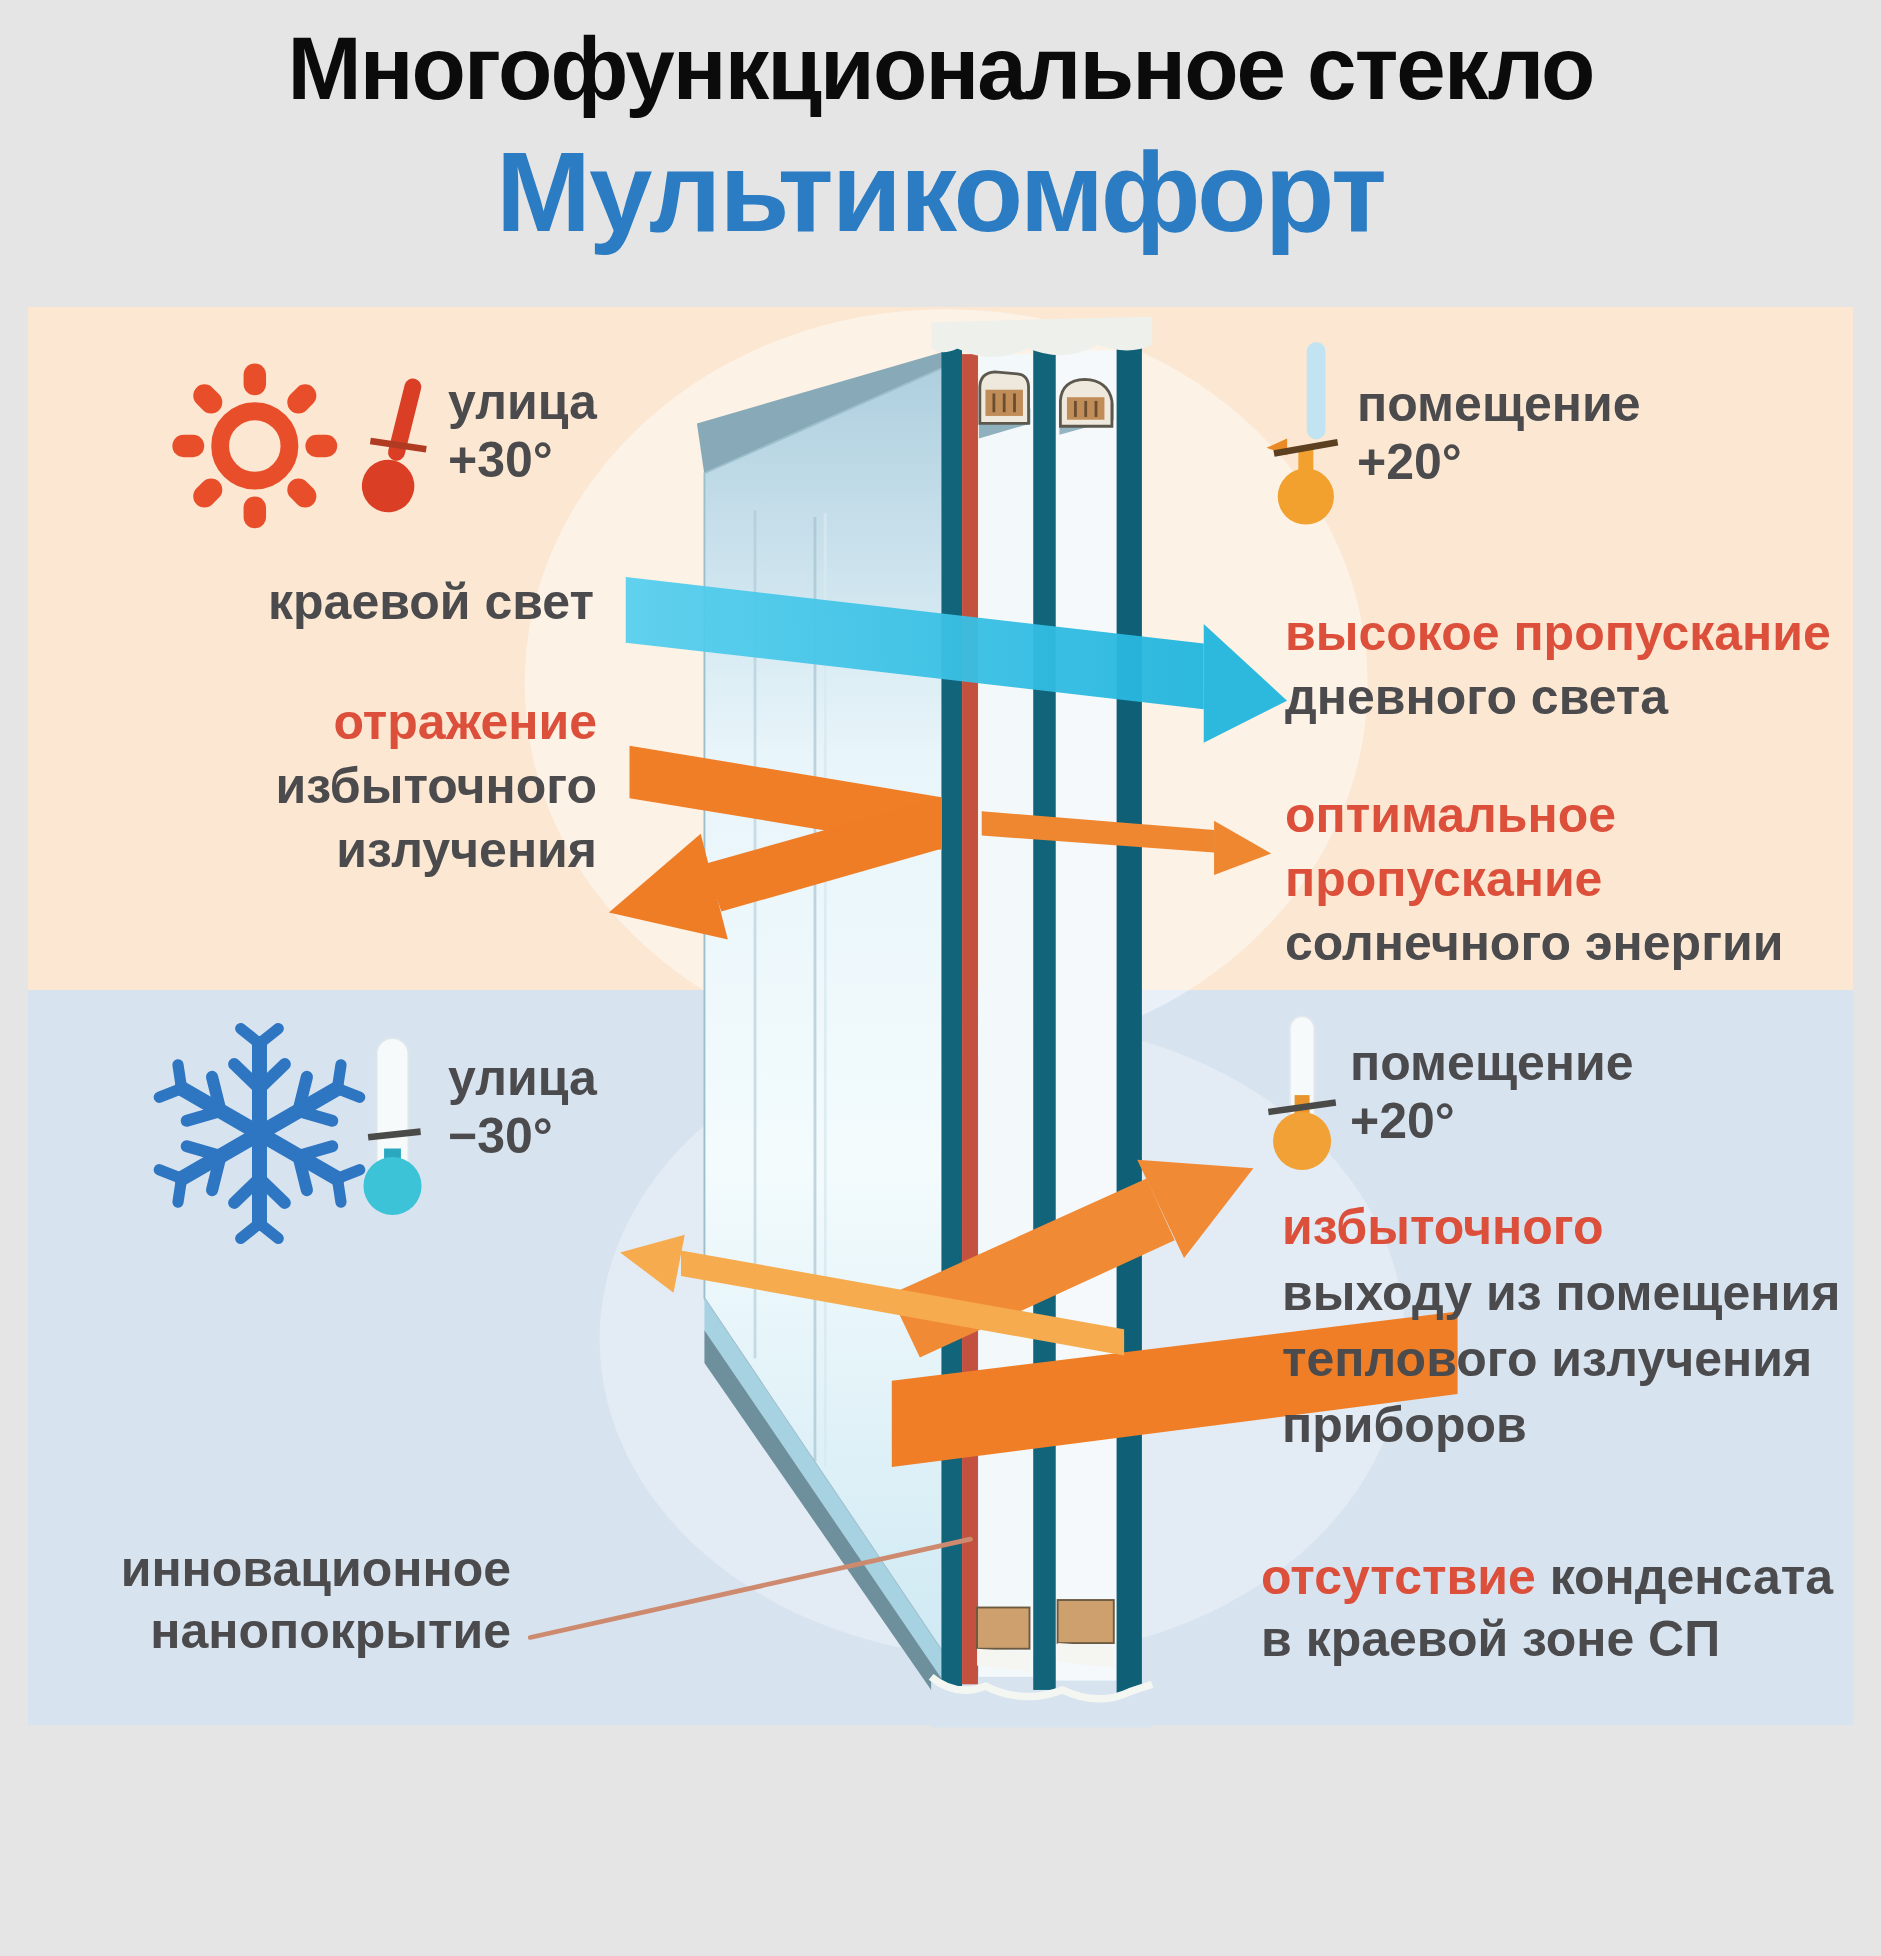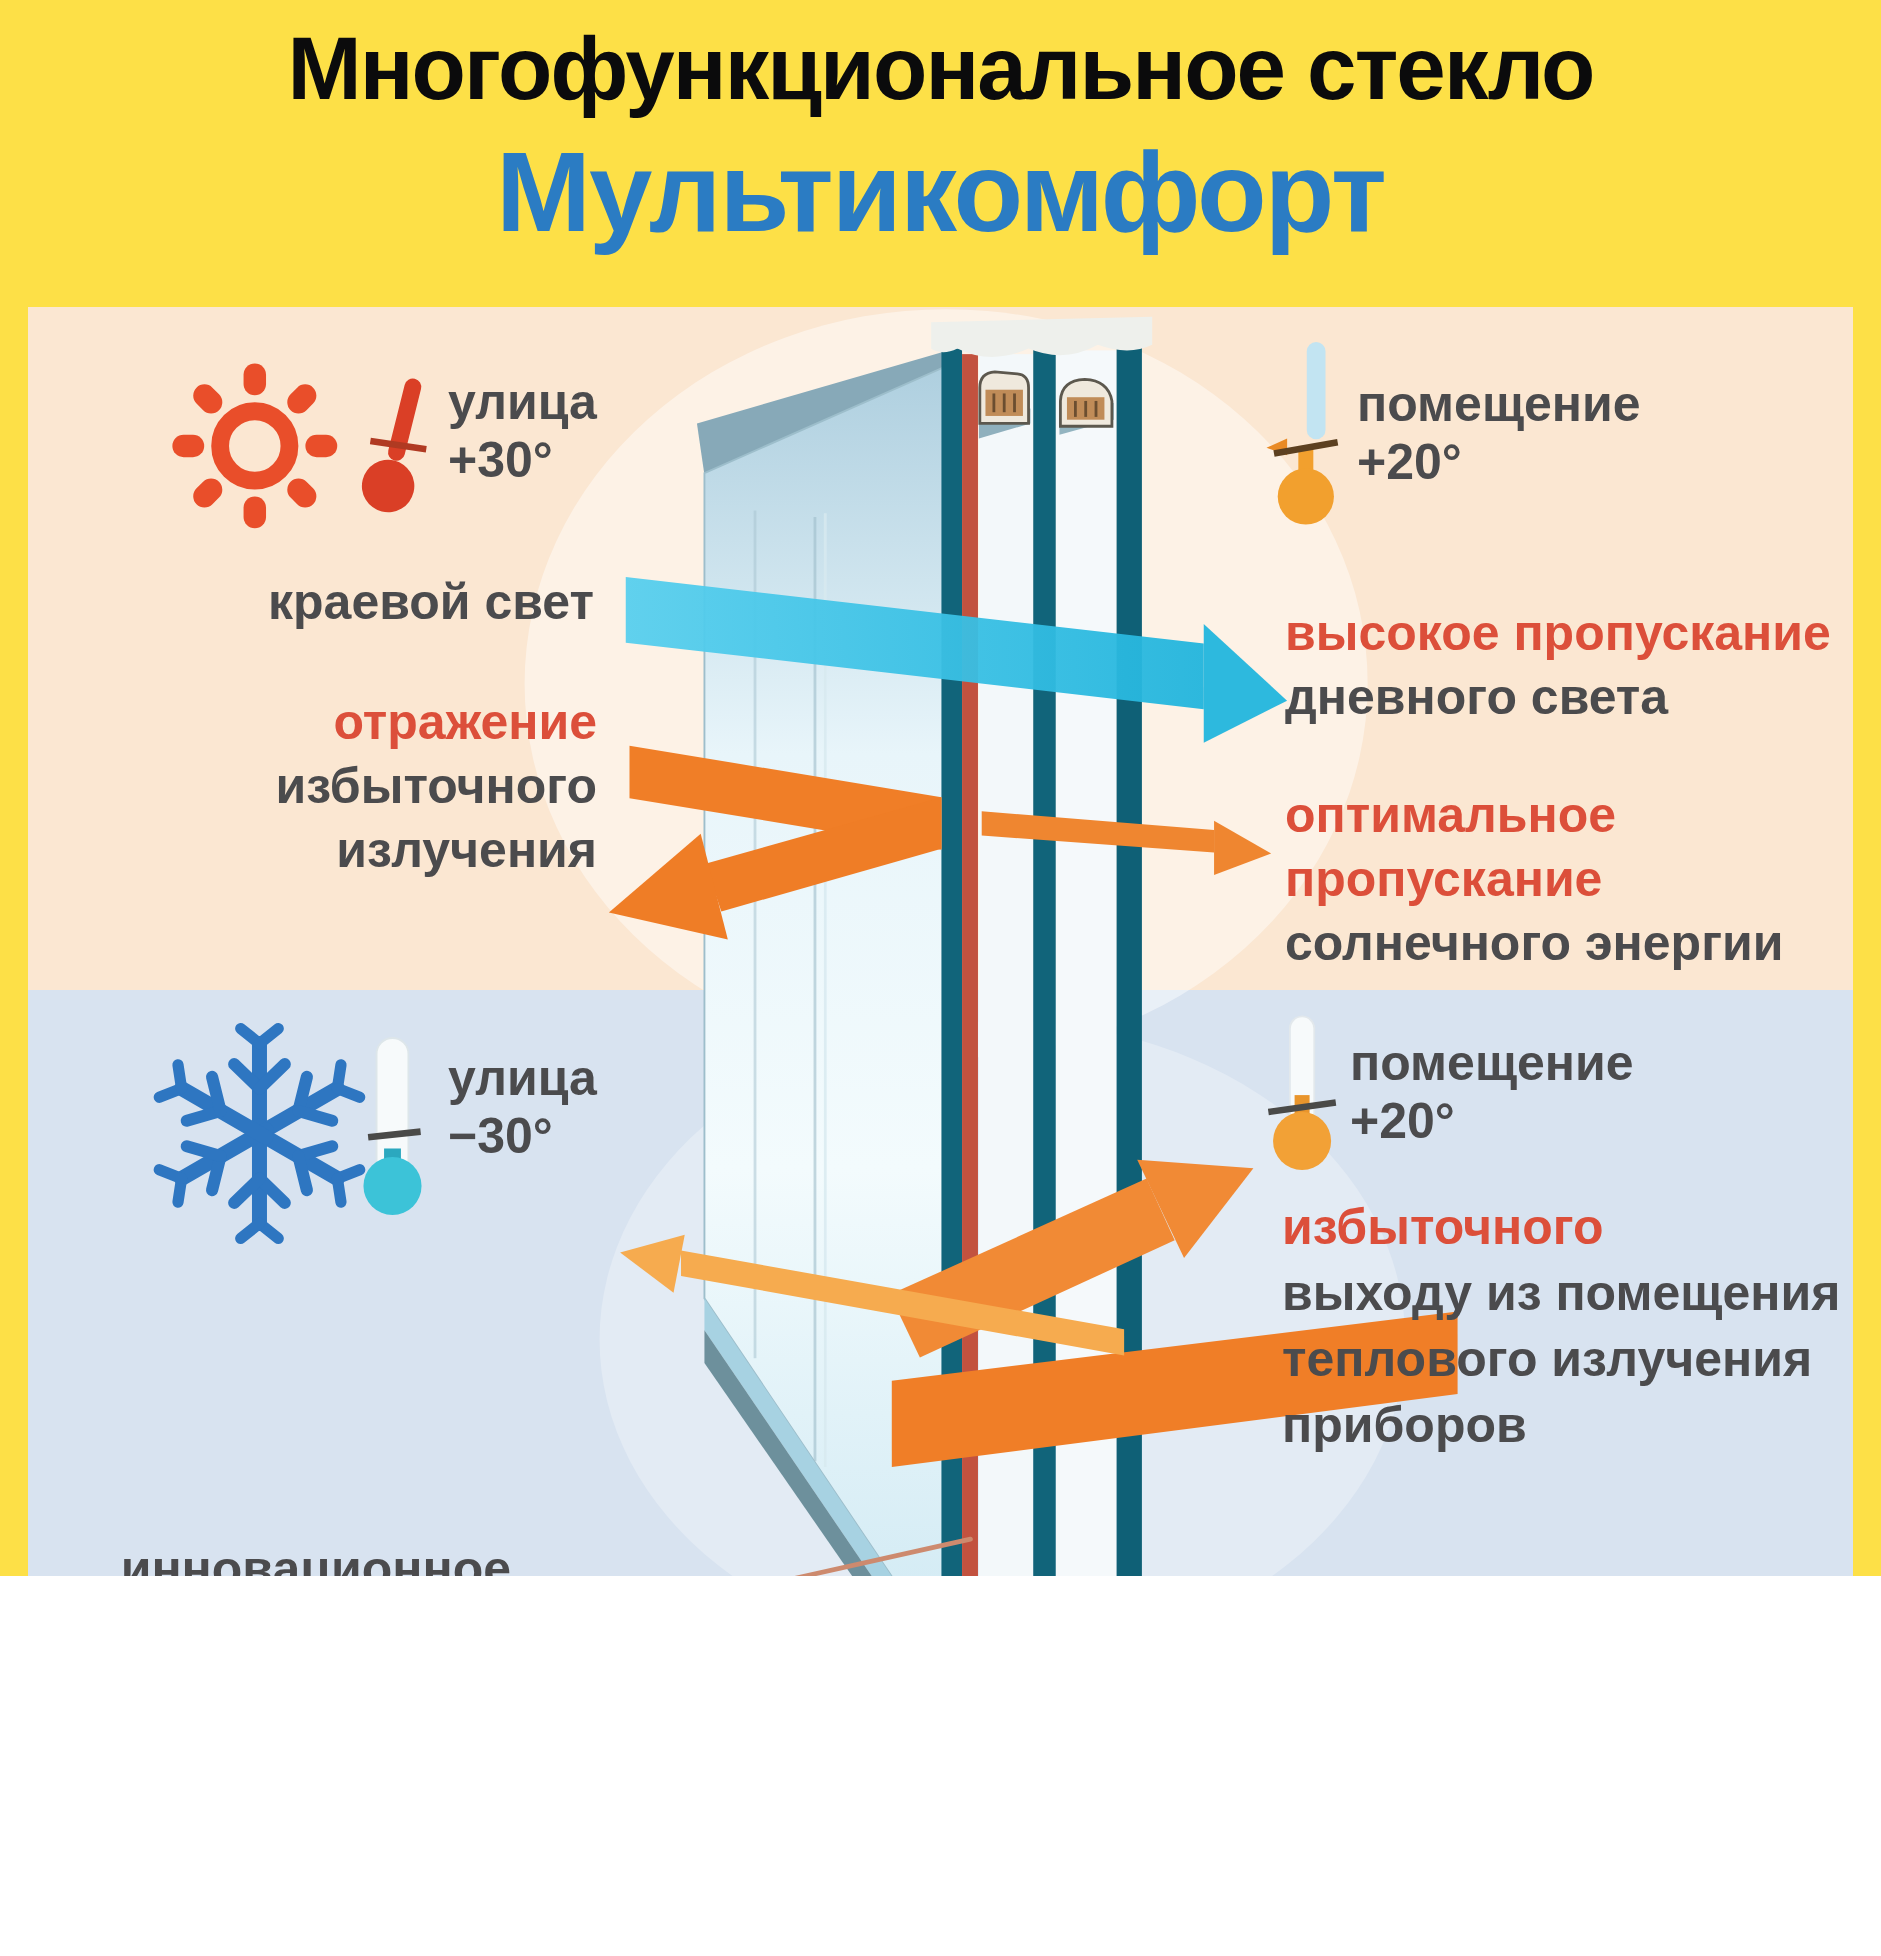--- a/index.html
+++ b/index.html
@@ -3,21 +3,21 @@
 <meta charset="utf-8">
 <style>
   :root{
     --text-dark:#4b4b4d; --text-red:#dc4f3a; --accent-blue:#2b7cc3;
     --bg-summer:#fbe7d2; --bg-winter:#d8e3f0;
     --teal:#11647a; --coating:#c2523f;
     --orange:#f07e27; --yellow:#f6ab4f; --cyan:#35c1e4;
     --sun:#e94e2a; --flake:#2e76c1;
   }
   html,body{margin:0;padding:0;background:#ffffff;}
-  .page{position:relative;width:1881px;height:1576px;background:#fde047;overflow:hidden;
+  .page{position:relative;width:1881px;height:1956px;background:#e5e5e5;overflow:hidden;
         font-family:"Liberation Sans",sans-serif;}
   .title1{position:absolute;left:0;right:0;top:17px;text-align:center;
           font-size:89px;font-weight:700;color:#0b0b0c;letter-spacing:-1.9px;}
   .title2{position:absolute;left:0;right:0;top:126px;text-align:center;
           font-size:114px;font-weight:700;color:var(--accent-blue);letter-spacing:-1.9px;}
   .sec{position:absolute;left:28px;width:1825px;}
   .sec.summer{top:307px;height:683px;background:var(--bg-summer);}
   .sec.winter{top:990px;height:735px;background:var(--bg-winter);}
   svg.gfx{position:absolute;left:0;top:0;}
   .lbl{position:absolute;color:var(--text-dark);font-weight:600;font-size:50px;
@@ -261,20 +261,24 @@
     <span class="line">+20°</span>
   </div>
 
   <div class="lbl" id="prevent" style="left:1282px;top:1194px;">
     <span class="line red">избыточного</span>
     <span class="line">выходу из помещения</span>
     <span class="line">теплового излучения</span>
     <span class="line">приборов</span>
   </div>
 
+  <div class="lbl" id="condensate" style="left:1261px;top:1546px;">
+    <span class="line"><span class="red">отсутствие</span><span> конденсата</span></span>
+    <span class="line">в краевой зоне СП</span>
+  </div>
 
   <div class="lbl ra" id="nano" style="right:1370px;top:1538px;">
     <span class="line">инновационное</span>
     <span class="line">нанопокрытие</span>
   </div>
 
 </div>
 
 
 </body></html>

